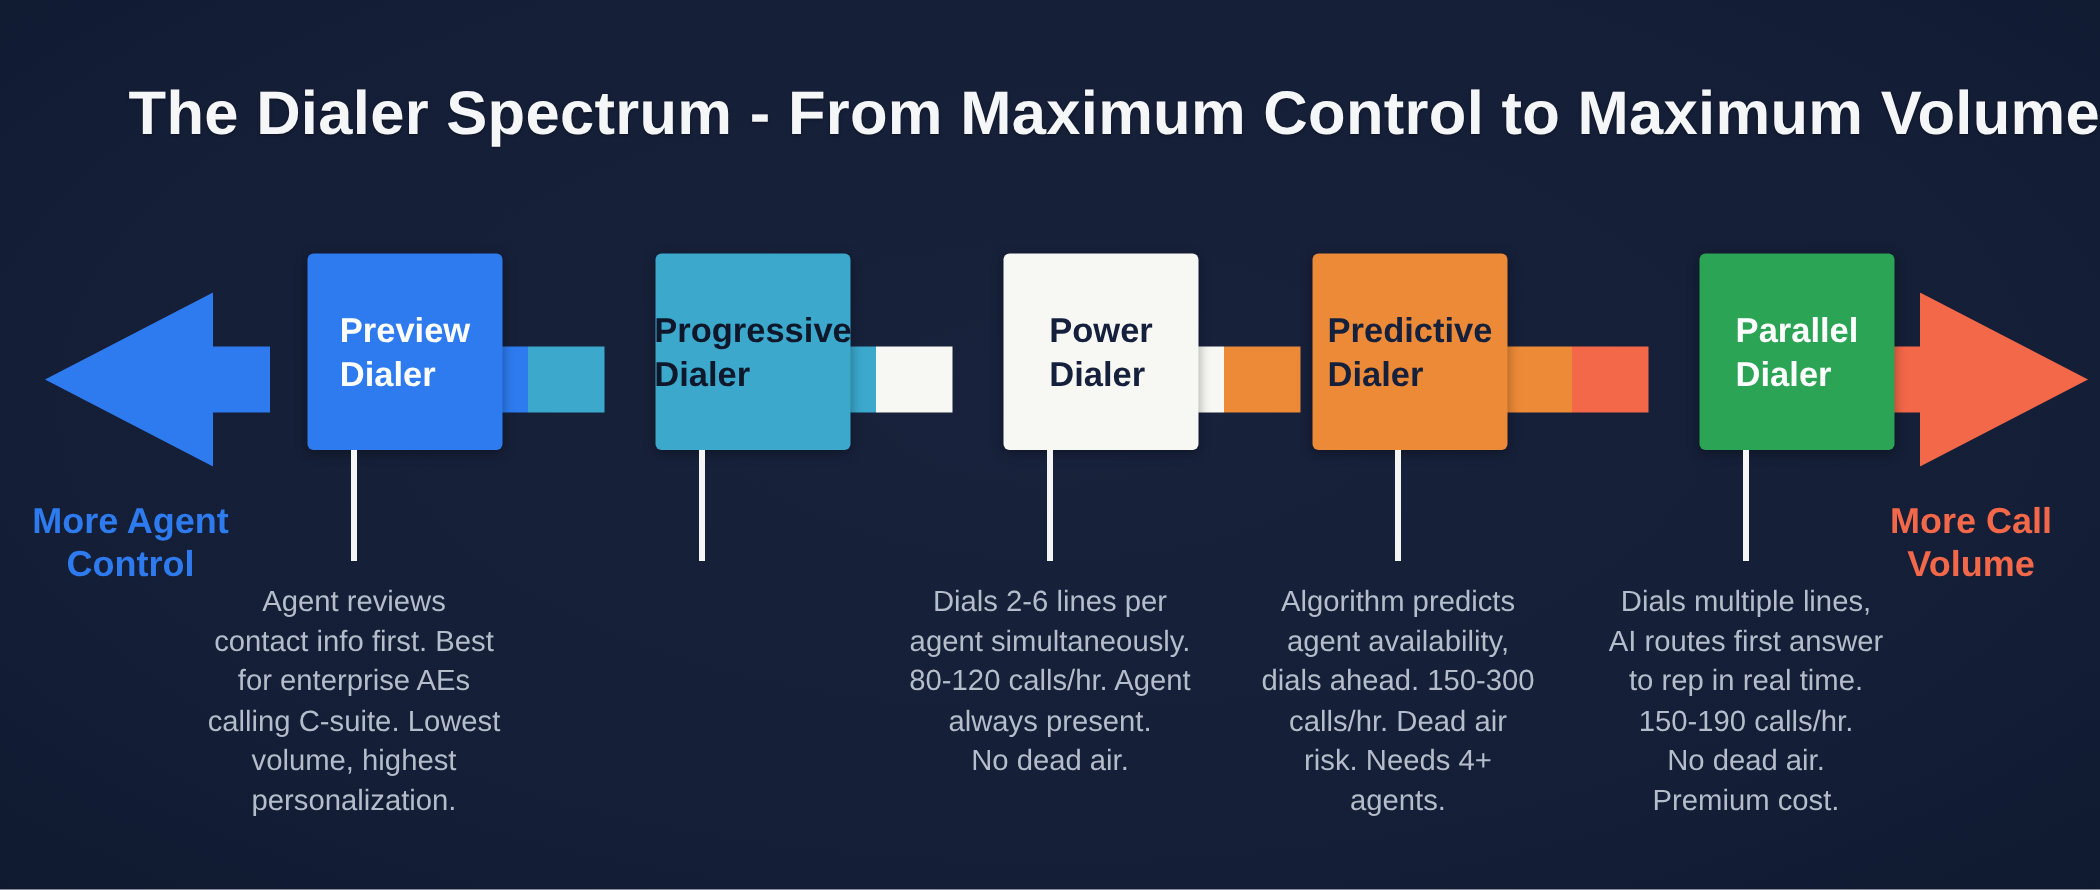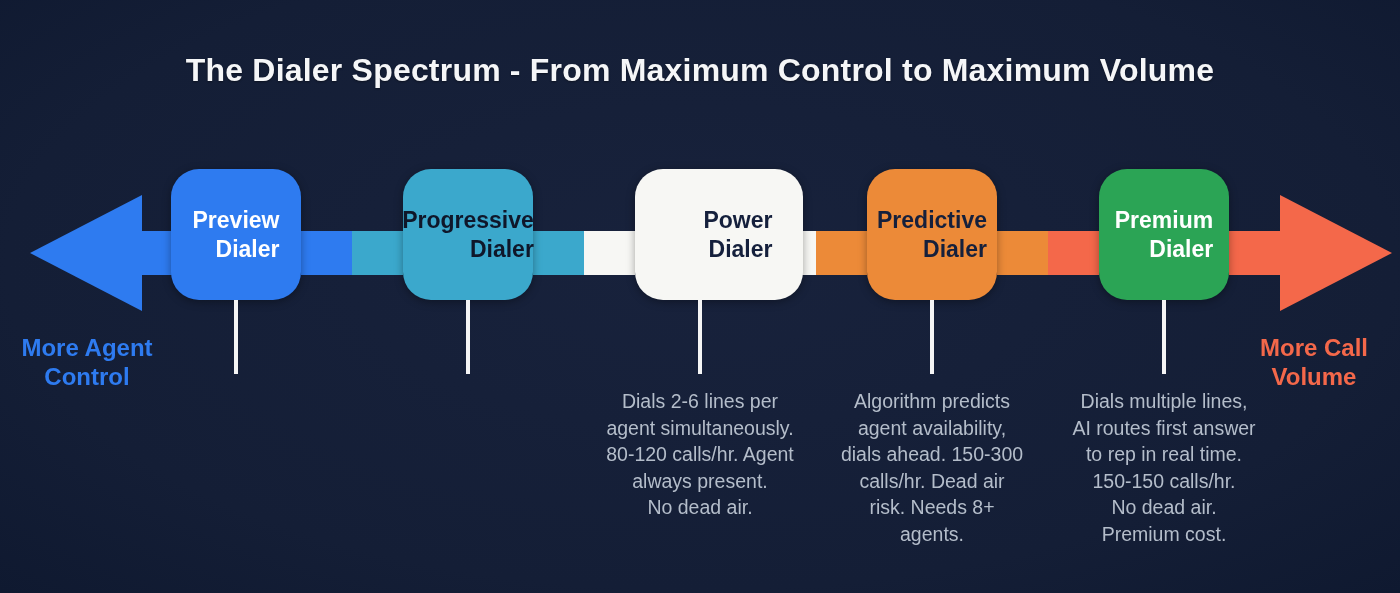--- a/index.html
+++ b/index.html
@@ -5,42 +5,43 @@
   html,body{margin:0;padding:0;}
   body{font-family:"Liberation Sans", sans-serif;}
   .canvas{
     position:relative;
     width:1400px;height:593px;
     background:radial-gradient(ellipse at 50% 45%, #18223c 0%, #141e36 70%, #0f1930 100%);
     overflow:hidden;
   }
   .title{
     position:absolute;top:52px;left:0;width:1400px;
-    text-align:center;
-    font-size:32px;font-weight:bold;color:#f5f6f8;
+    text-align:right;
+    font-size:41px;font-weight:bold;color:#f5f6f8;
     letter-spacing:0.2px;
     text-shadow:0 1px 2px rgba(0,0,0,0.4);
   }
   .bar-seg{
     position:absolute;top:231px;height:44px;width:51px;
   }
   .arrow-body{
     position:absolute;top:231px;height:44px;
   }
   .arrow-head{
     position:absolute;top:195px;width:112px;height:116px;
   }
   .card{
     position:absolute;top:169px;width:130px;height:131px;
-    border-radius:28px;
+    border-radius:4px;
     display:flex;align-items:center;justify-content:center;
-    text-align:right;
+    text-align:left;
     font-size:23px;font-weight:bold;line-height:29px;
     white-space:pre-line;
     box-shadow:0 2px 8px rgba(0,0,0,0.35);
+    margin-left:34px;
   }
   .connector{
     position:absolute;top:300px;width:4px;height:74px;
     background:#f5f5f5;
   }
   .axis-label{
     position:absolute;top:333px;width:180px;
     text-align:center;
     font-size:24px;font-weight:bold;line-height:29px;
     white-space:pre-line;
@@ -76,49 +77,55 @@
 
   <div class="arrow-body" style="left: 1229px; width: 53px; background: rgb(244, 104, 74);"></div>
   <svg class="arrow-head" style="left:1280px" viewBox="0 0 112 116">
     <polygon points="0,0 112,58 0,116" fill="#f4684a"></polygon>
   </svg>
 
   <div class="card" style="left: 171px; background: rgb(46, 123, 240); color: rgb(255, 255, 255);">Preview
 Dialer</div>
   <div class="card" style="left: 403px; background: rgb(59, 168, 204); color: #0f172a;">Progressive
 Dialer</div>
-  <div class="card" style="left: 635px; background: rgb(247, 247, 244); color: rgb(21, 32, 60); padding-left: 38px;">Power
+  <div class="card" style="left: 635px; background: rgb(247, 247, 244); color: rgb(21, 32, 60);">Power
 Dialer</div>
-  <div class="card" style="left: 867px; background: rgb(236, 138, 56); color: rgb(21, 32, 60);">Predictive
+  <div class="card" style="left: 841px; background: rgb(236, 138, 56); color: rgb(21, 32, 60);">Predictive
 Dialer</div>
-  <div class="card" style="left: 1099px; background: rgb(43, 164, 85); color: rgb(255, 255, 255);">Premium
+  <div class="card" style="left: 1099px; background: rgb(43, 164, 85); color: rgb(255, 255, 255);">Parallel
 Dialer</div>
 
   <div class="connector" style="left:234px"></div>
   <div class="connector" style="left:466px"></div>
   <div class="connector" style="left:698px"></div>
   <div class="connector" style="left:930px"></div>
   <div class="connector" style="left:1162px"></div>
 
   <div class="axis-label" style="left: -3px; color: rgb(46, 123, 240);">More Agent
 Control</div>
   <div class="axis-label" style="left: 1224px; color: rgb(244, 104, 74);">More Call
 Volume</div>
 
+  <div class="desc" style="left:121px">Agent reviews
+contact info first. Best
+for enterprise AEs
+calling C-suite. Lowest
+volume, highest
+personalization.</div>
   <div class="desc" style="left:585px">Dials 2-6 lines per
 agent simultaneously.
 80-120 calls/hr. Agent
 always present.
 No dead air.</div>
   <div class="desc" style="left:817px">Algorithm predicts
 agent availability,
 dials ahead. 150-300
 calls/hr. Dead air
-risk. Needs 8+
+risk. Needs 4+
 agents.</div>
   <div class="desc" style="left:1049px">Dials multiple lines,
 AI routes first answer
 to rep in real time.
-150-150 calls/hr.
+150-190 calls/hr.
 No dead air.
 Premium cost.</div>
 
 </div>
 
 </body></html>

